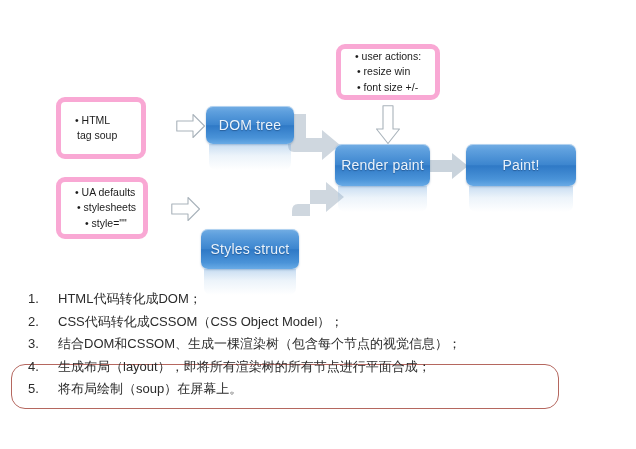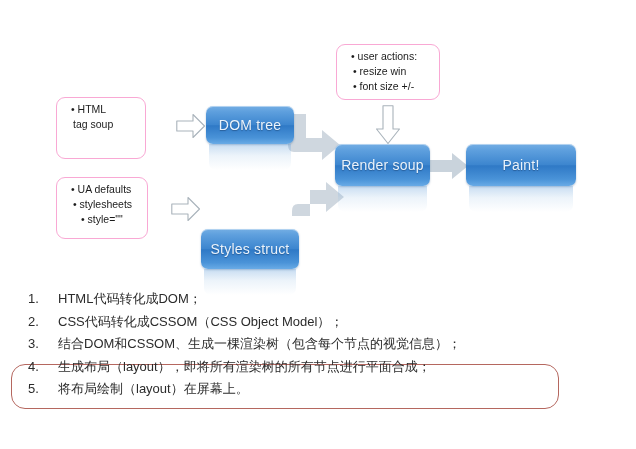--- a/index.html
+++ b/index.html
@@ -29,25 +29,25 @@
     left: 0; top: 0;
     width: 636px;
     height: 285px;
   }
 
   
   .note-box {
     position: absolute;
     box-sizing: border-box;
     background: #ffffff;
-    border: 1px solid #f9a8d4;
+    border: 5px solid #f9a8d4;
     border-radius: 9px;
     display: flex;
     flex-direction: column;
-    justify-content: flex-start;
+    justify-content: center;
     color: #1b1b1b;
     font-size: 10.5px;
     line-height: 1.45;
     padding: 4px 8px;
   }
   .note-box .line { white-space: nowrap; }
   .note-box .l-c1     { text-align: left; padding-left: 8px; }
   .note-box .l-c2     { text-align: left; padding-left: 16px; }
   .note-box .l-plain  { text-align: left; padding-left: 6px; }
 
@@ -215,21 +215,21 @@
     </div>
 
     <div class="note-box" id="note-useract">
       <span class="line l-plain">• user actions:</span>
       <span class="line l-c1">• resize win</span>
       <span class="line l-c1">• font size +/-</span>
     </div>
 
     <div class="blue-box" id="box-dom">DOM tree</div>
     <div class="blue-box" id="box-styles">Styles struct</div>
-    <div class="blue-box" id="box-render">Render soup</div>
+    <div class="blue-box" id="box-render">Render paint</div>
     <div class="blue-box" id="box-paint">Paint!</div>
 
   </div>
 
   <div id="list-area">
     <div class="red-highlight"></div>
     <ol class="steps">
       <li>
         <span class="num">1.</span>
         <span class="txt">HTML代码转化成DOM；</span>
@@ -241,18 +241,18 @@
       <li>
         <span class="num">3.</span>
         <span class="txt">结合DOM和CSSOM、生成一棵渲染树（包含每个节点的视觉信息）；</span>
       </li>
       <li>
         <span class="num">4.</span>
         <span class="txt">生成布局（layout），即将所有渲染树的所有节点进行平面合成；</span>
       </li>
       <li>
         <span class="num">5.</span>
-        <span class="txt">将布局绘制（layout）在屏幕上。</span>
+        <span class="txt">将布局绘制（soup）在屏幕上。</span>
       </li>
     </ol>
   </div>
 
 </div>
 
 </body></html>

